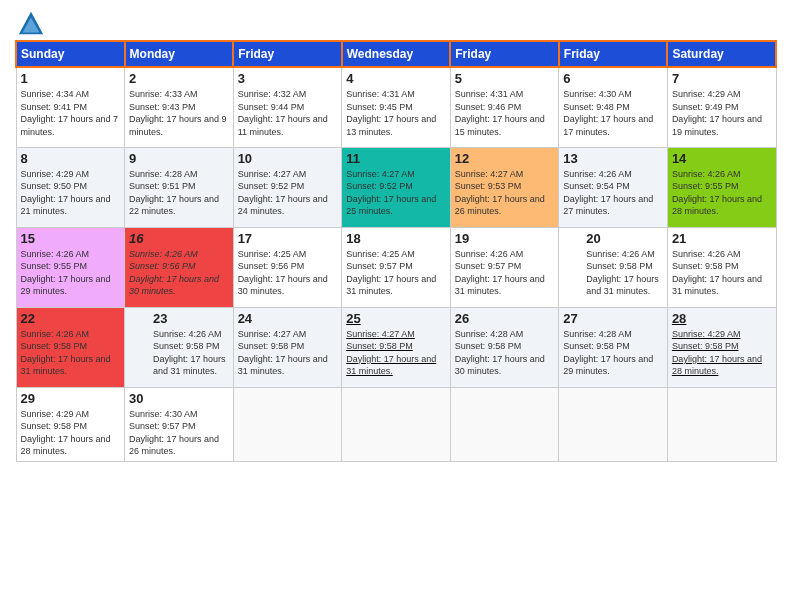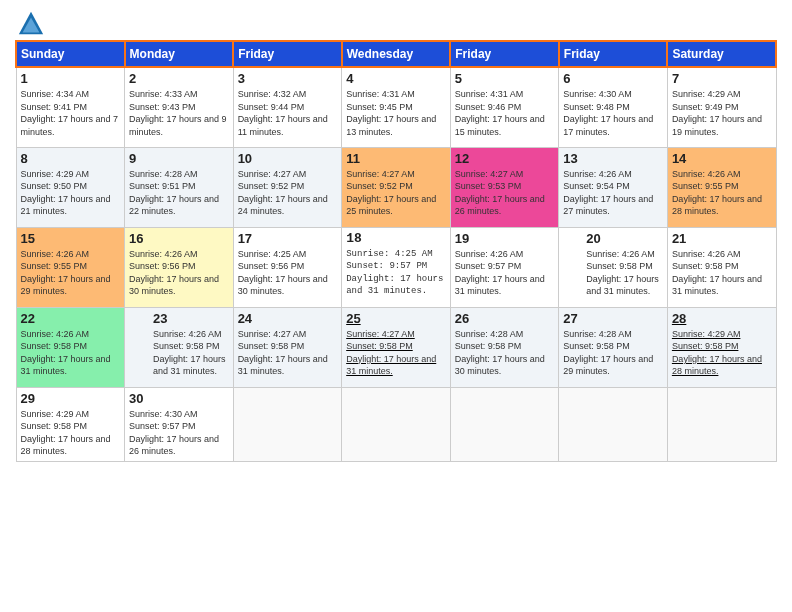--- a/index.html
+++ b/index.html
@@ -162,69 +162,69 @@
             <div class="day-info">Sunrise: 4:29 AM<br>Sunset: 9:50 PM<br>Daylight: 17 hours and 21 minutes.</div>
           </td>
           <td style="background: rgb(240, 244, 248);">
             <span class="day-number">9</span>
             <div class="day-info">Sunrise: 4:28 AM<br>Sunset: 9:51 PM<br>Daylight: 17 hours and 22 minutes.</div>
           </td>
           <td style="background: rgb(240, 244, 248);">
             <span class="day-number">10</span>
             <div class="day-info">Sunrise: 4:27 AM<br>Sunset: 9:52 PM<br>Daylight: 17 hours and 24 minutes.</div>
           </td>
-          <td style="background: #fdba74;">
+          <td style="background: #14b8a6;">
             <span class="day-number">11</span>
             <div class="day-info">Sunrise: 4:27 AM<br>Sunset: 9:52 PM<br>Daylight: 17 hours and 25 minutes.</div>
           </td>
-          <td style="background: #ec4899; margin-left: 48px;">
+          <td style="background: #fdba74; margin-left: 48px;">
             <span class="day-number">12</span>
             <div class="day-info">Sunrise: 4:27 AM<br>Sunset: 9:53 PM<br>Daylight: 17 hours and 26 minutes.</div>
           </td>
           <td style="background: rgb(240, 244, 248);">
             <span class="day-number">13</span>
             <div class="day-info">Sunrise: 4:26 AM<br>Sunset: 9:54 PM<br>Daylight: 17 hours and 27 minutes.</div>
           </td>
-          <td style="background: #fdba74;">
+          <td style="background: #84cc16;">
             <span class="day-number">14</span>
             <div class="day-info">Sunrise: 4:26 AM<br>Sunset: 9:55 PM<br>Daylight: 17 hours and 28 minutes.</div>
           </td>
         </tr>
         <tr>
-          <td style="background: #fdba74; margin-top: 16px;">
+          <td style="background: #f0abfc; margin-top: 16px;">
             <span class="day-number">15</span>
             <div class="day-info">Sunrise: 4:26 AM<br>Sunset: 9:55 PM<br>Daylight: 17 hours and 29 minutes.</div>
           </td>
-          <td style="background: #fef9c3;">
+          <td style="background: #ef4444; font-style: italic;">
             <span class="day-number">16</span>
             <div class="day-info">Sunrise: 4:26 AM<br>Sunset: 9:56 PM<br>Daylight: 17 hours and 30 minutes.</div>
           </td>
           <td style="background: rgb(255, 255, 255);">
             <span class="day-number">17</span>
             <div class="day-info">Sunrise: 4:25 AM<br>Sunset: 9:56 PM<br>Daylight: 17 hours and 30 minutes.</div>
           </td>
-          <td style="background: rgb(255, 255, 255); font-family: Liberation Mono, monospace;">
+          <td style="background: rgb(255, 255, 255);">
             <span class="day-number">18</span>
             <div class="day-info">Sunrise: 4:25 AM<br>Sunset: 9:57 PM<br>Daylight: 17 hours and 31 minutes.</div>
           </td>
           <td style="background: rgb(255, 255, 255);">
             <span class="day-number">19</span>
             <div class="day-info">Sunrise: 4:26 AM<br>Sunset: 9:57 PM<br>Daylight: 17 hours and 31 minutes.</div>
           </td>
           <td style="background: rgb(255, 255, 255); padding-left: 27px;">
             <span class="day-number">20</span>
             <div class="day-info">Sunrise: 4:26 AM<br>Sunset: 9:58 PM<br>Daylight: 17 hours and 31 minutes.</div>
           </td>
           <td style="background: rgb(255, 255, 255);">
             <span class="day-number">21</span>
             <div class="day-info">Sunrise: 4:26 AM<br>Sunset: 9:58 PM<br>Daylight: 17 hours and 31 minutes.</div>
           </td>
         </tr>
         <tr>
-          <td style="background: #86efac;">
+          <td style="background: #ef4444;">
             <span class="day-number">22</span>
             <div class="day-info">Sunrise: 4:26 AM<br>Sunset: 9:58 PM<br>Daylight: 17 hours and 31 minutes.</div>
           </td>
           <td style="background: rgb(240, 244, 248); padding-left: 28px;">
             <span class="day-number">23</span>
             <div class="day-info">Sunrise: 4:26 AM<br>Sunset: 9:58 PM<br>Daylight: 17 hours and 31 minutes.</div>
           </td>
           <td style="background: rgb(240, 244, 248);">
             <span class="day-number">24</span>
             <div class="day-info">Sunrise: 4:27 AM<br>Sunset: 9:58 PM<br>Daylight: 17 hours and 31 minutes.</div>

